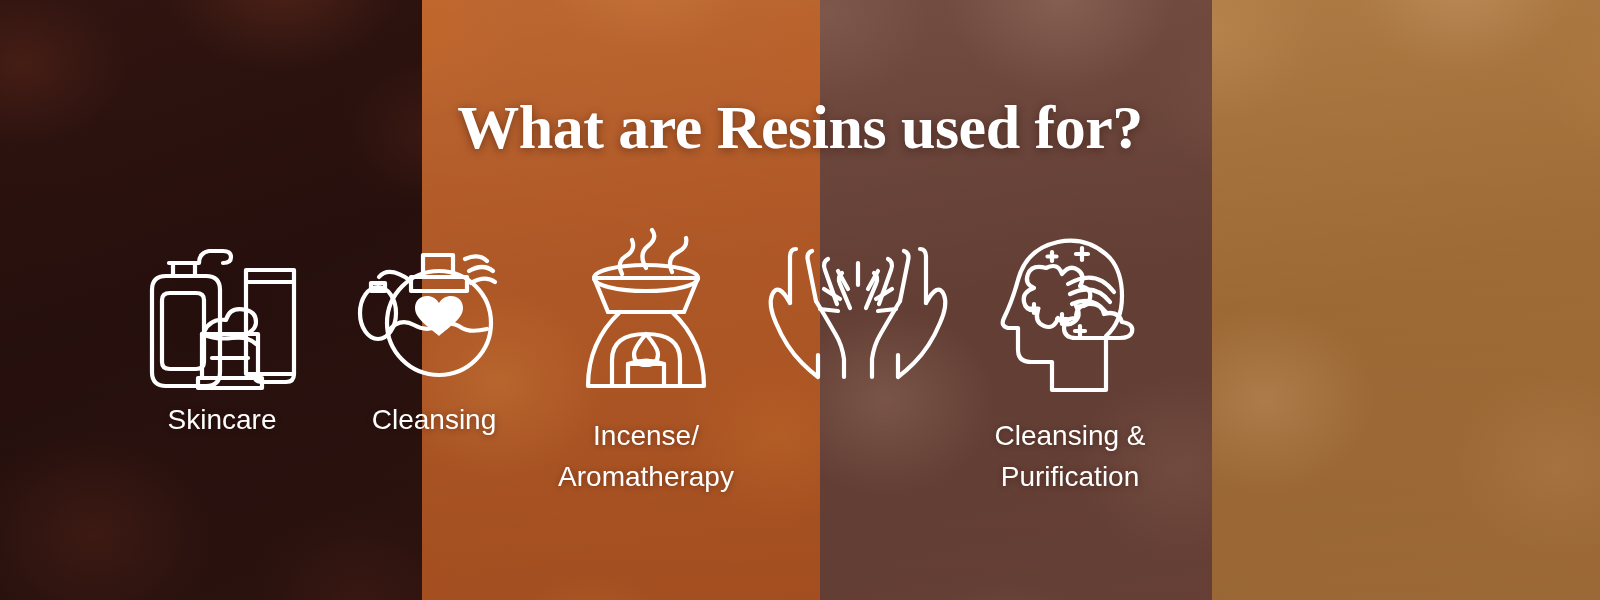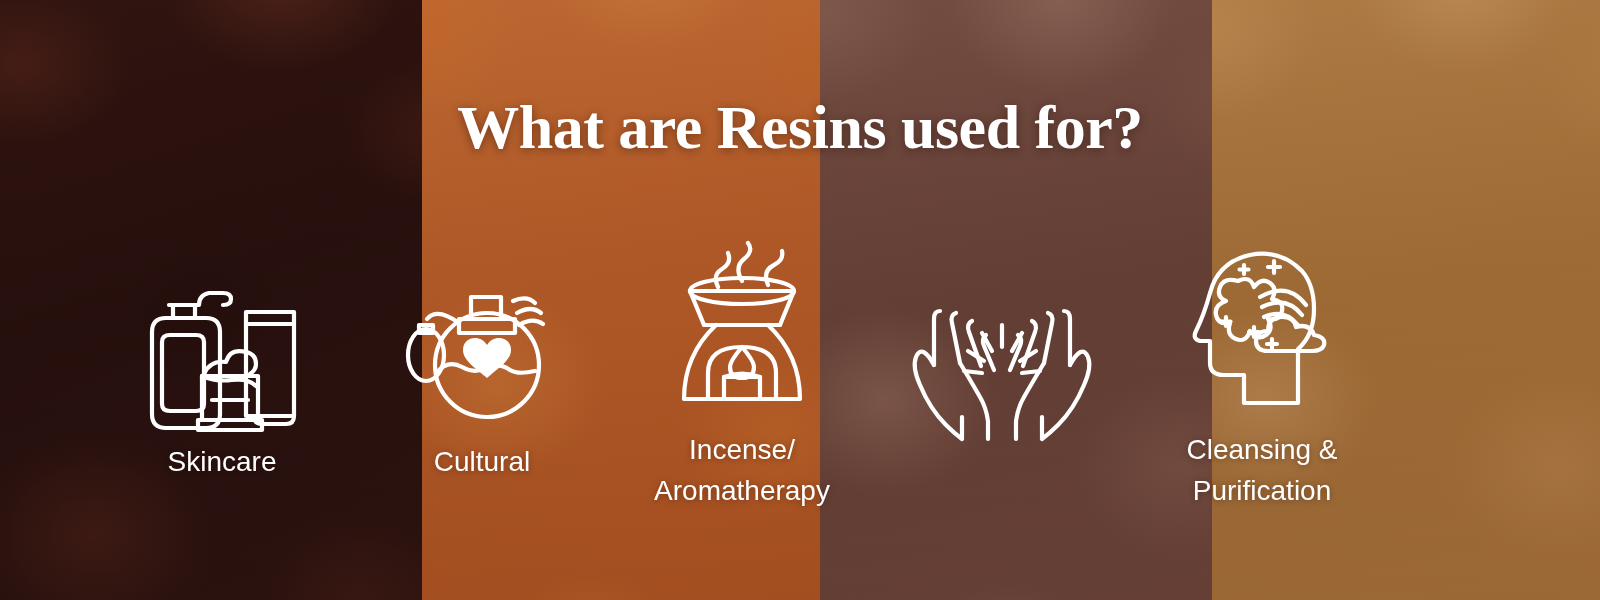--- a/index.html
+++ b/index.html
@@ -99,22 +99,21 @@
     white-space:nowrap;
   }
 
   
   .items{
     position:absolute;
     left:0;right:0;
     top:225px;
     height:300px;
     display:flex;
-    align-items:center;
-    gap:48px;
+    align-items:flex-start;
   }
   .item{
     position:relative;
     display:flex;
     flex-direction:column;
     align-items:center;
     width:212px;
     flex:0 0 auto;
   }
   .icon-wrap{
@@ -216,21 +215,21 @@
           <path d="M52 44 q-22-16-32 -4"></path>
 
           <ellipse cx="19" cy="76" rx="18" ry="26"></ellipse>
           <path d="M12 46 h14 v8 h-14 z"></path>
 
           <path d="M106 22 q14-6 22 2"></path>
           <path d="M110 34 q14-8 24 0"></path>
           <path d="M112 46 q14-8 24 -1"></path>
         </svg>
       </div>
-      <div class="label">Cultural</div>
+      <div class="label">Cleansing</div>
     </div>
 
     <div class="item">
       <div class="icon-wrap">
         <svg width="140" height="166" viewBox="0 0 140 166" aria-hidden="true">
 
           <path d="M46 44 q-6-12 4-18 q10-6 6-16"></path>
           <path d="M70 38 q-8-14 2-22 q10-8 4-16"></path>
           <path d="M96 42 q-6-14 6-20 q10-5 8-14"></path>
 

